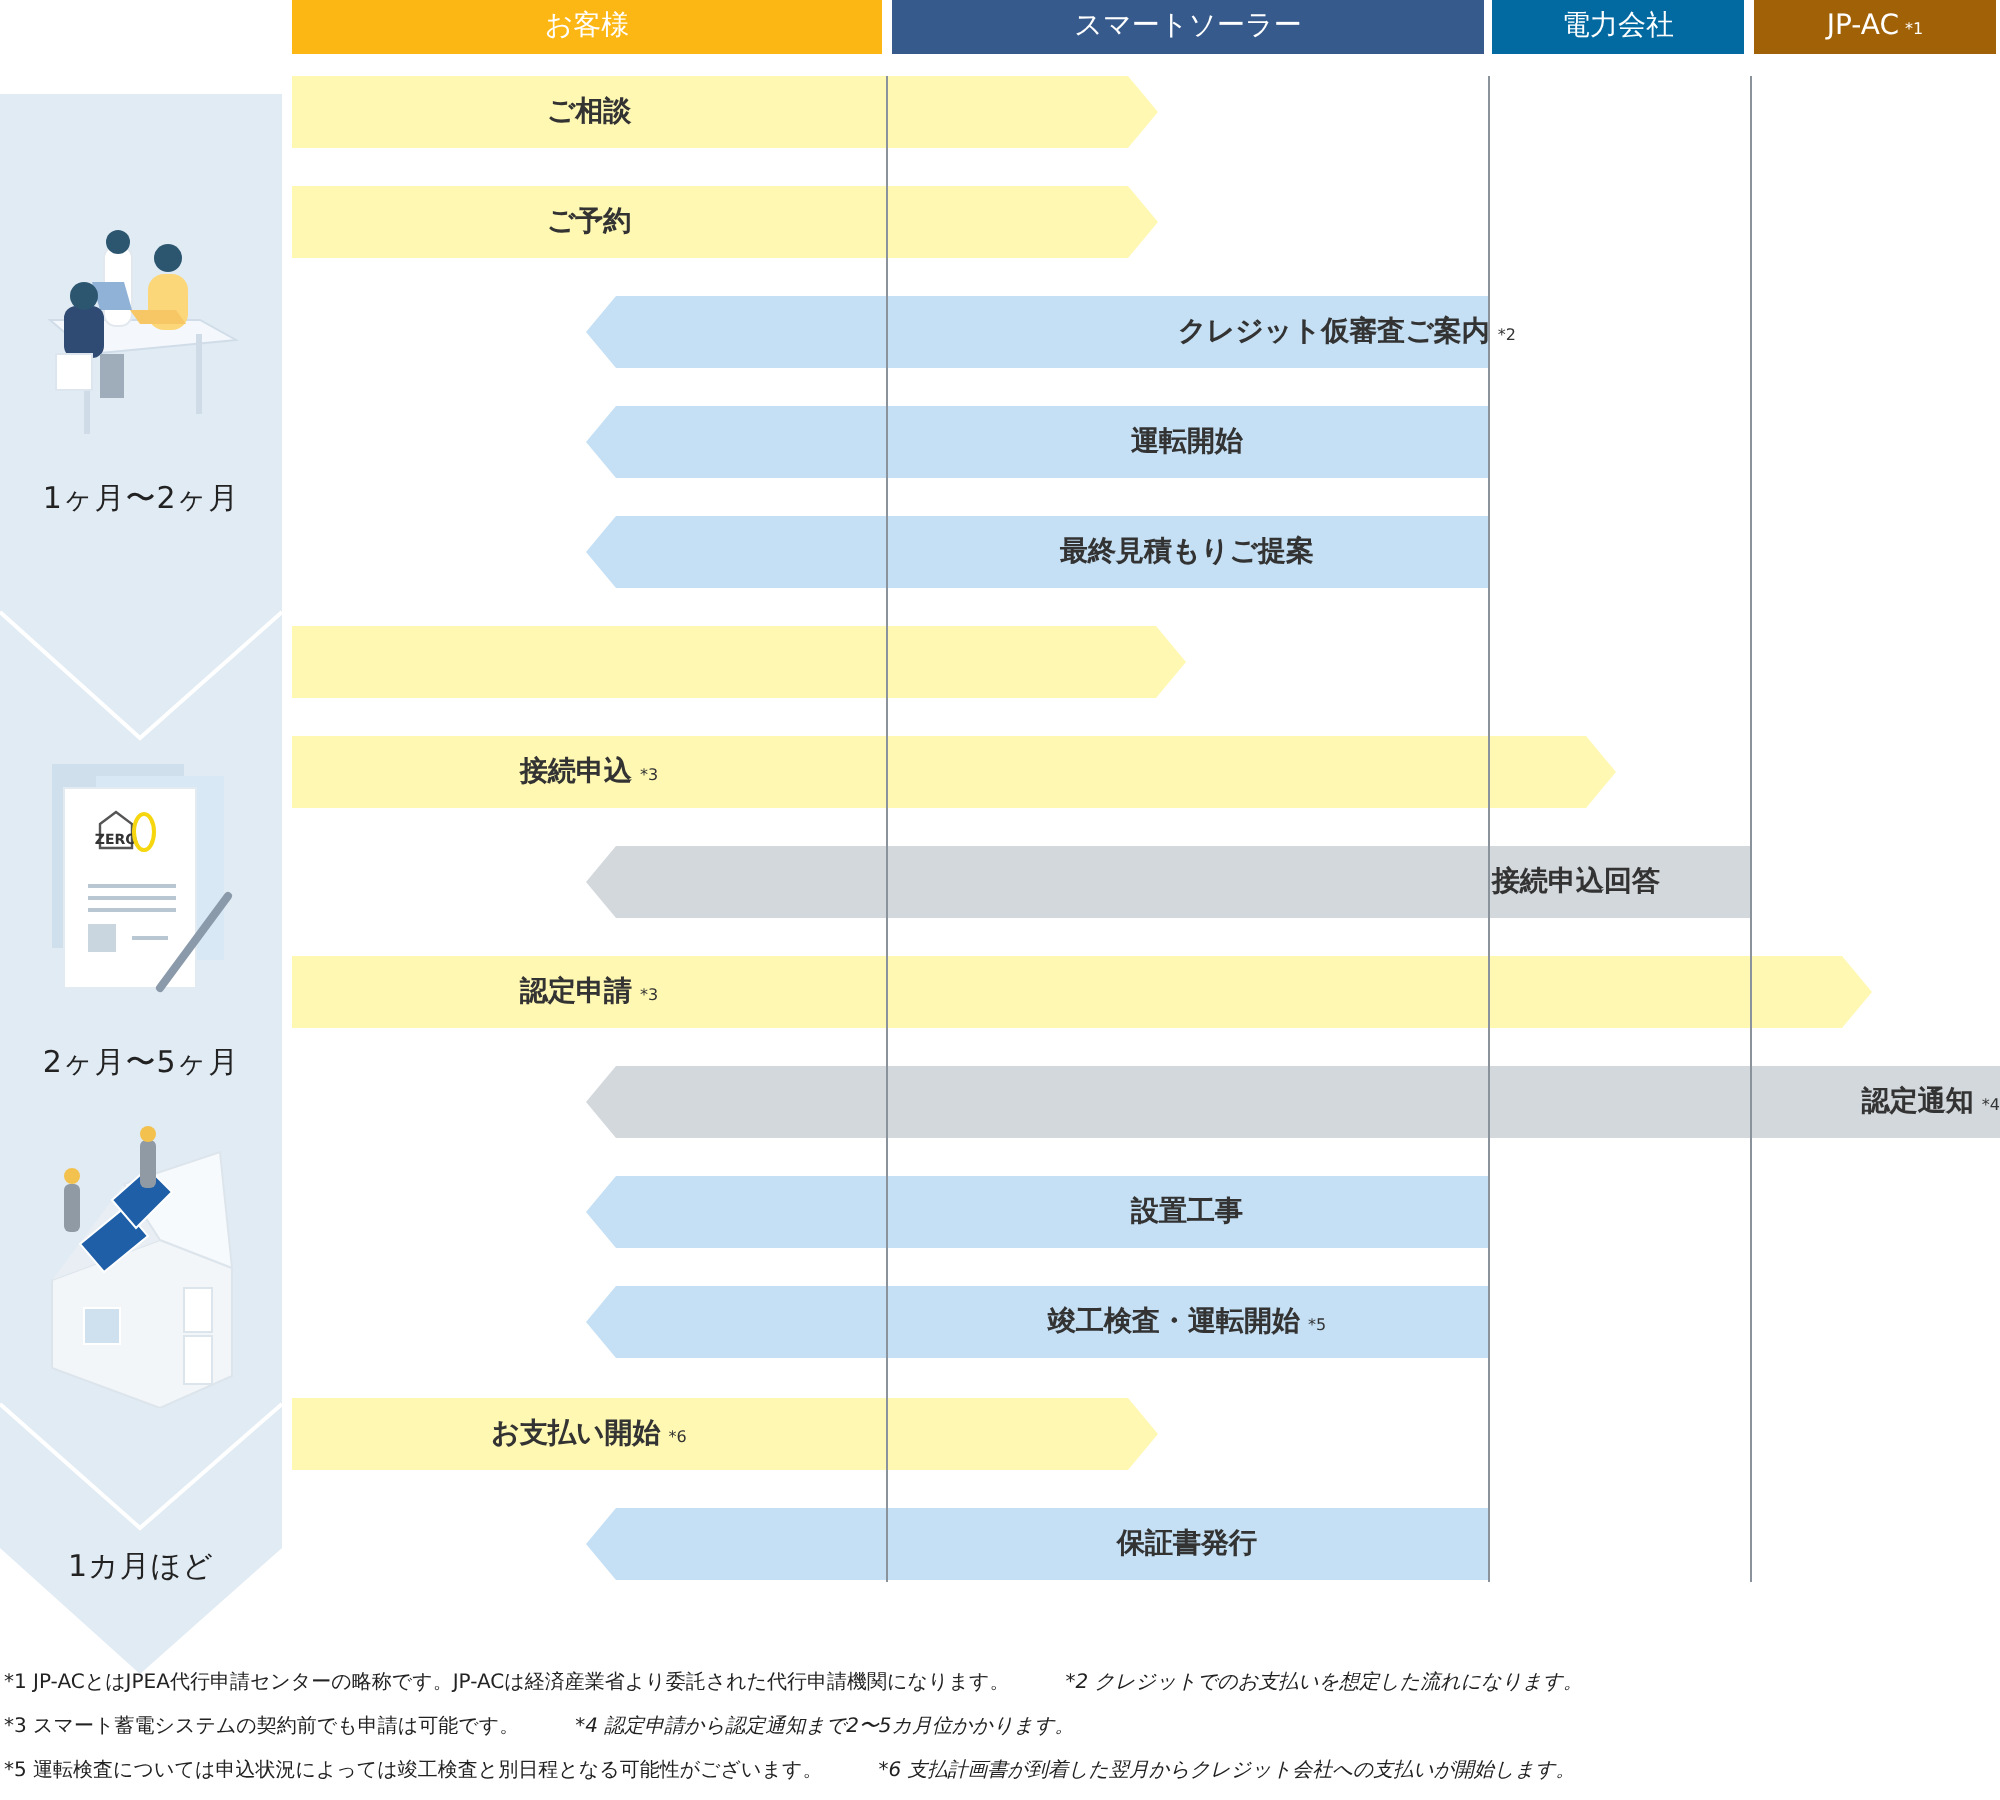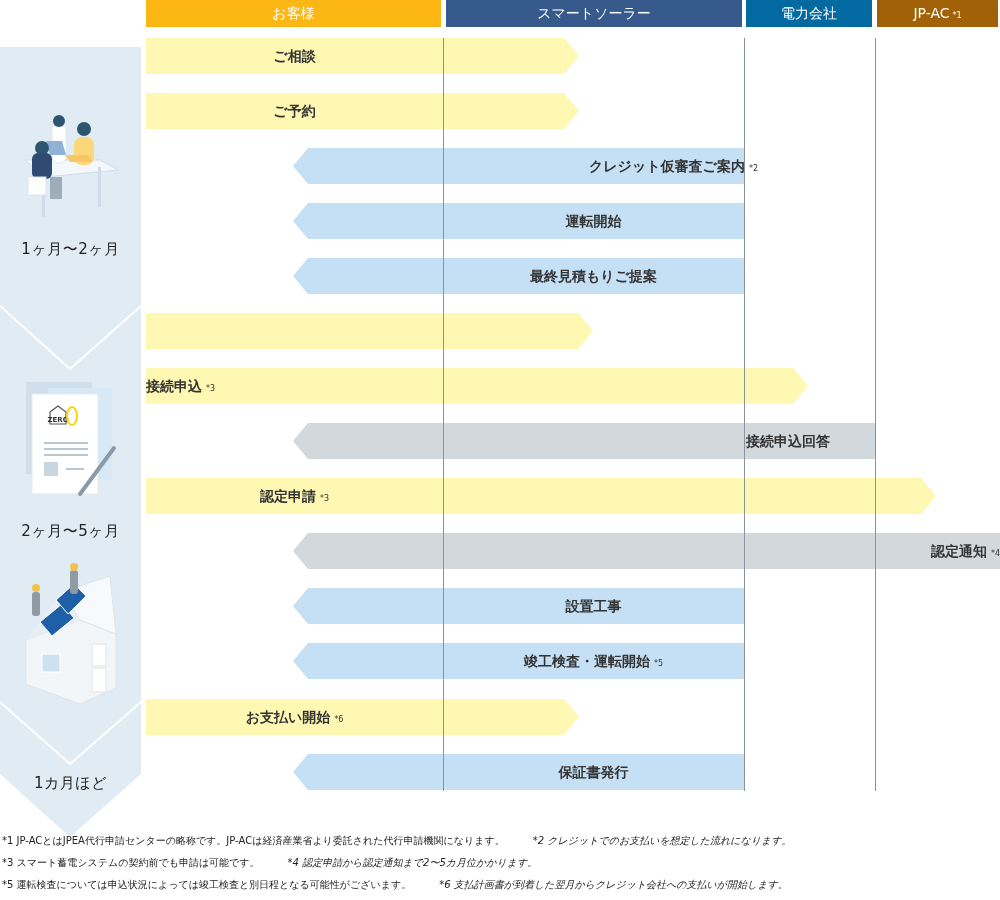--- a/index.html
+++ b/index.html
@@ -104,21 +104,21 @@
 </div>
 <div class="step l-blue" style="left:293px;top:258px;width:451px">
   <div class="shape"></div>
   <div class="label" style="left:150px;width:301px;text-align:center"><span>最終見積もりご提案</span></div>
 </div>
 <div class="step r-yellow" style="left:146px;top:313px;width:447px">
   <div class="shape"></div>
 </div>
 <div class="step r-yellow" style="left:146px;top:368px;width:662px">
   <div class="shape"></div>
-  <div class="label" style="left:0;width:297px;text-align:left"><span>接続申込</span><span class="note">*3</span></div>
+  <div class="label" style="left:0;width:297px;text-align:center"><span>接続申込</span><span class="note">*3</span></div>
 </div>
 <div class="step l-gray" style="left:293px;top:423px;width:582px">
   <div class="shape"></div>
   <div class="label" style="left:453px;width:129px;text-align:left"><span>接続申込回答</span></div>
 </div>
 <div class="step r-yellow" style="left:146px;top:478px;width:790px">
   <div class="shape"></div>
   <div class="label" style="left:0;width:297px;text-align:center"><span>認定申請</span><span class="note">*3</span></div>
 </div>
 <div class="step l-gray" style="left:293px;top:533px;width:707px">

